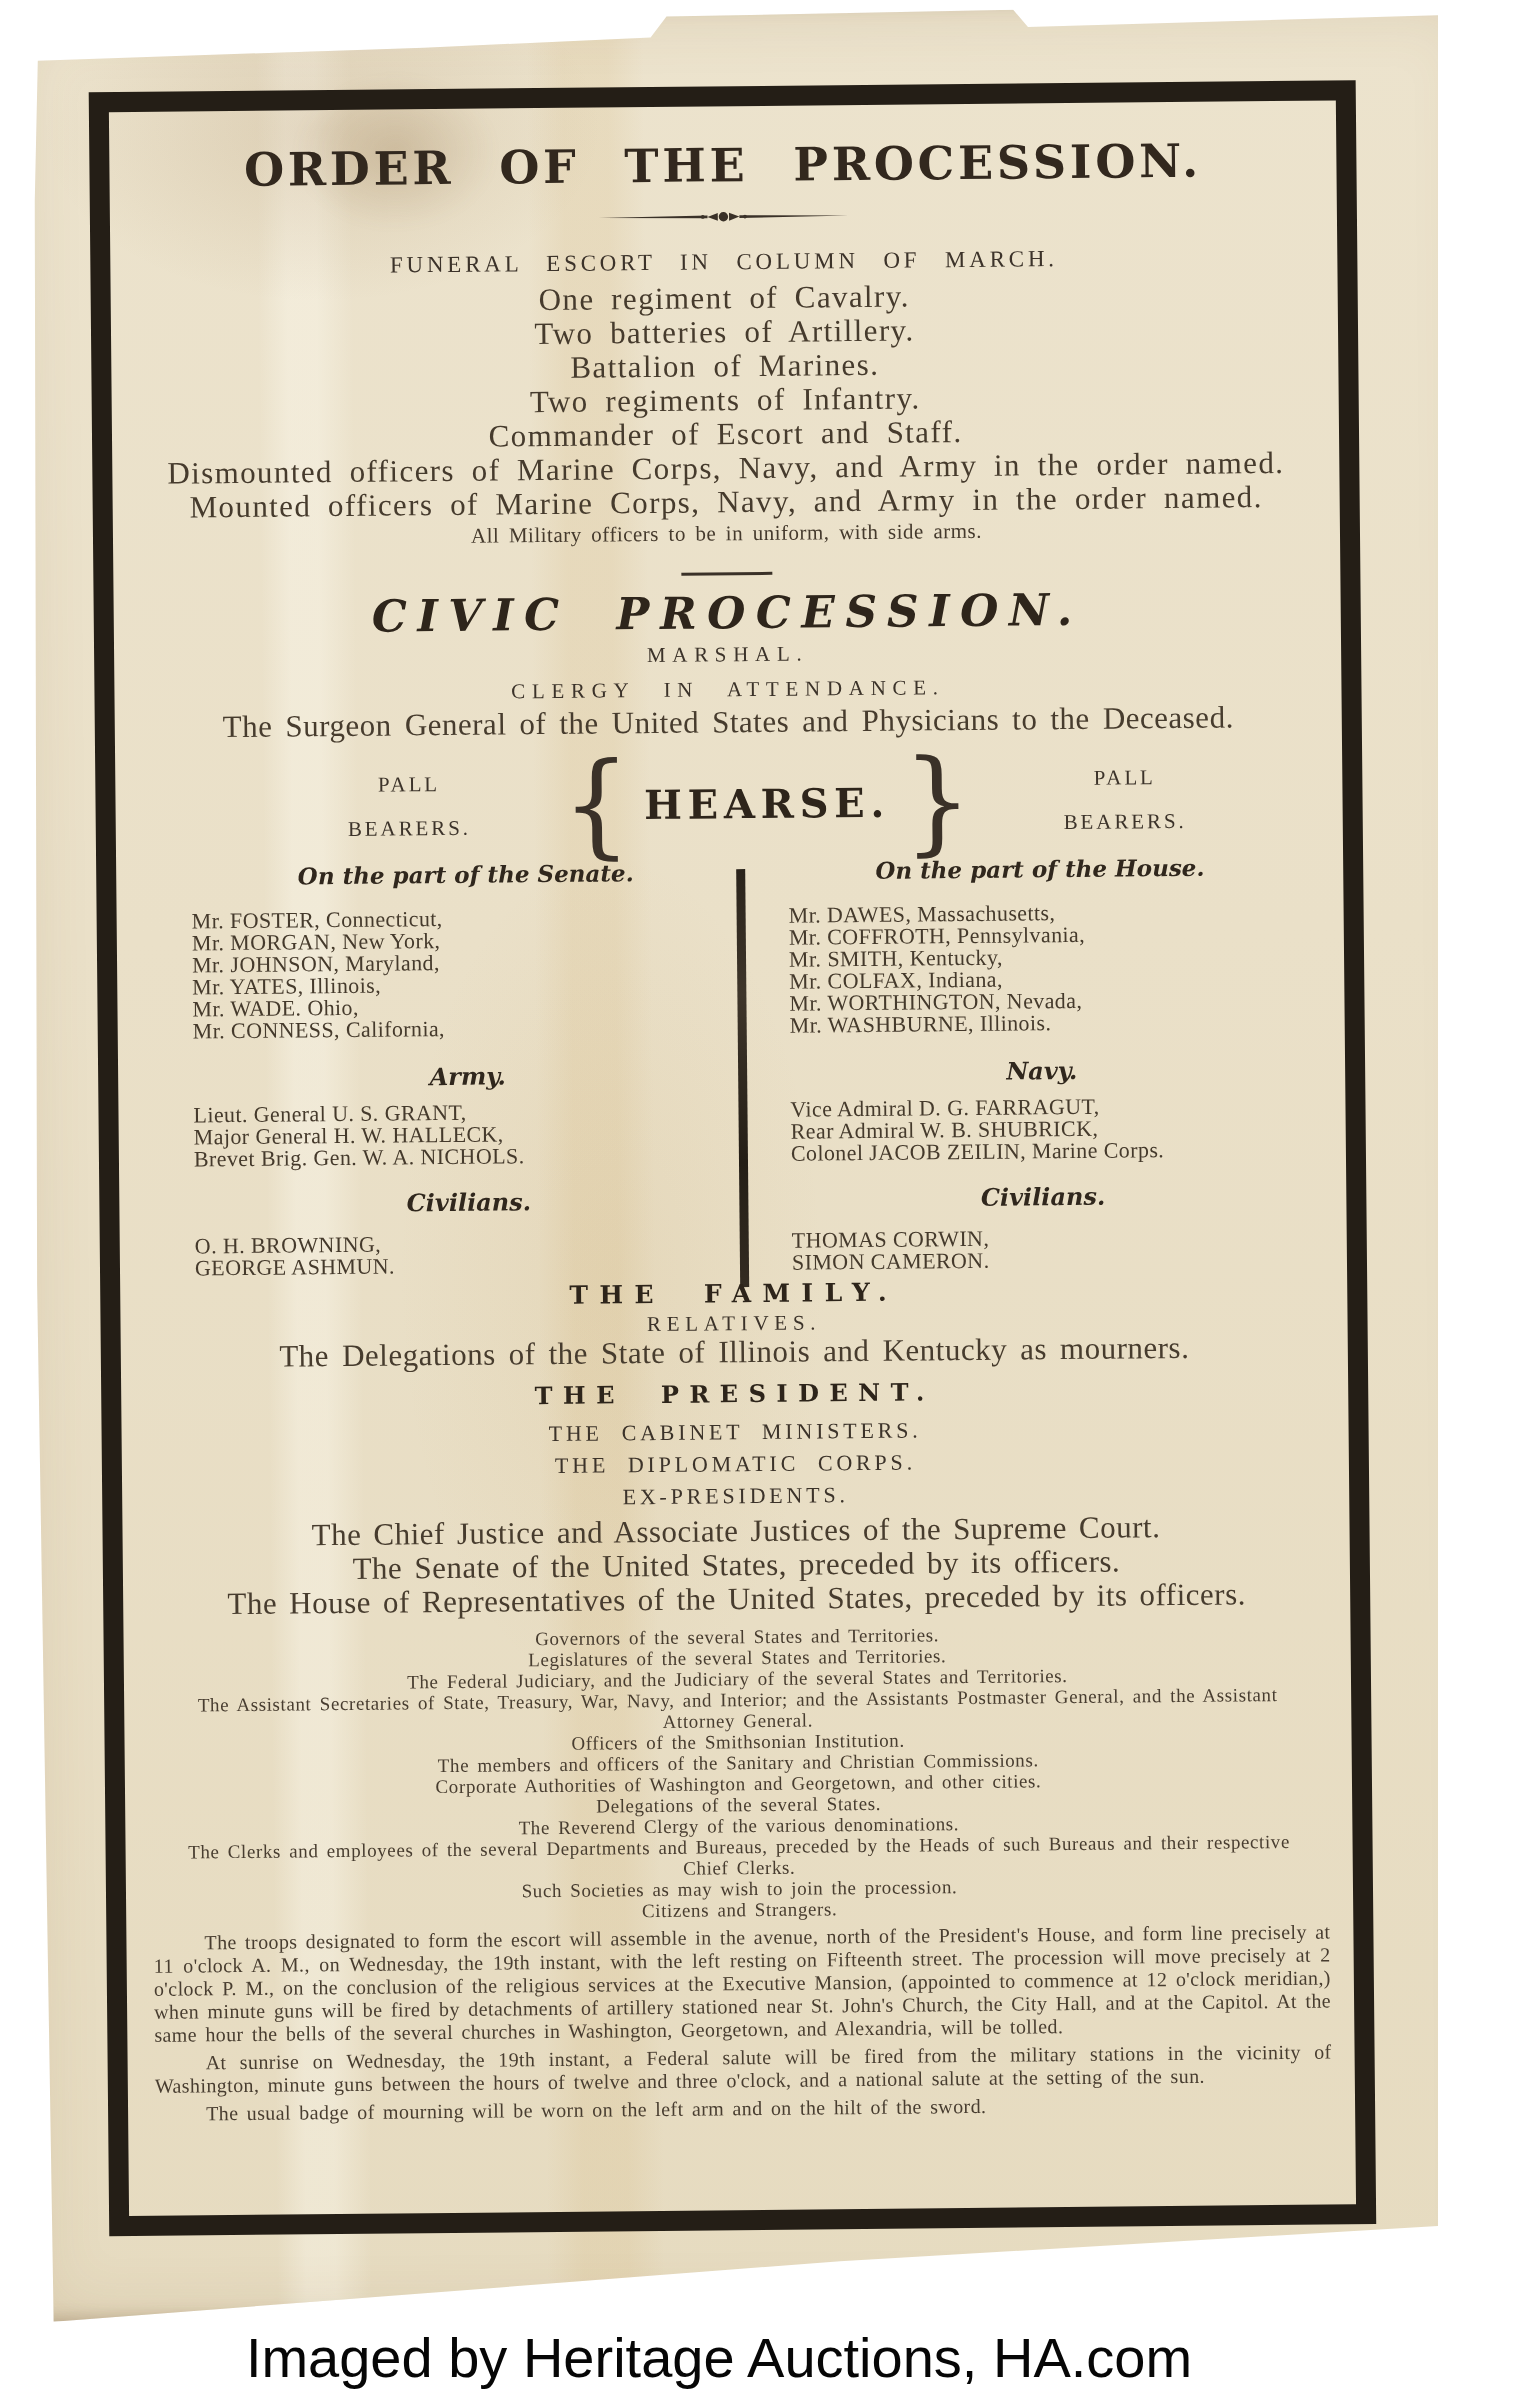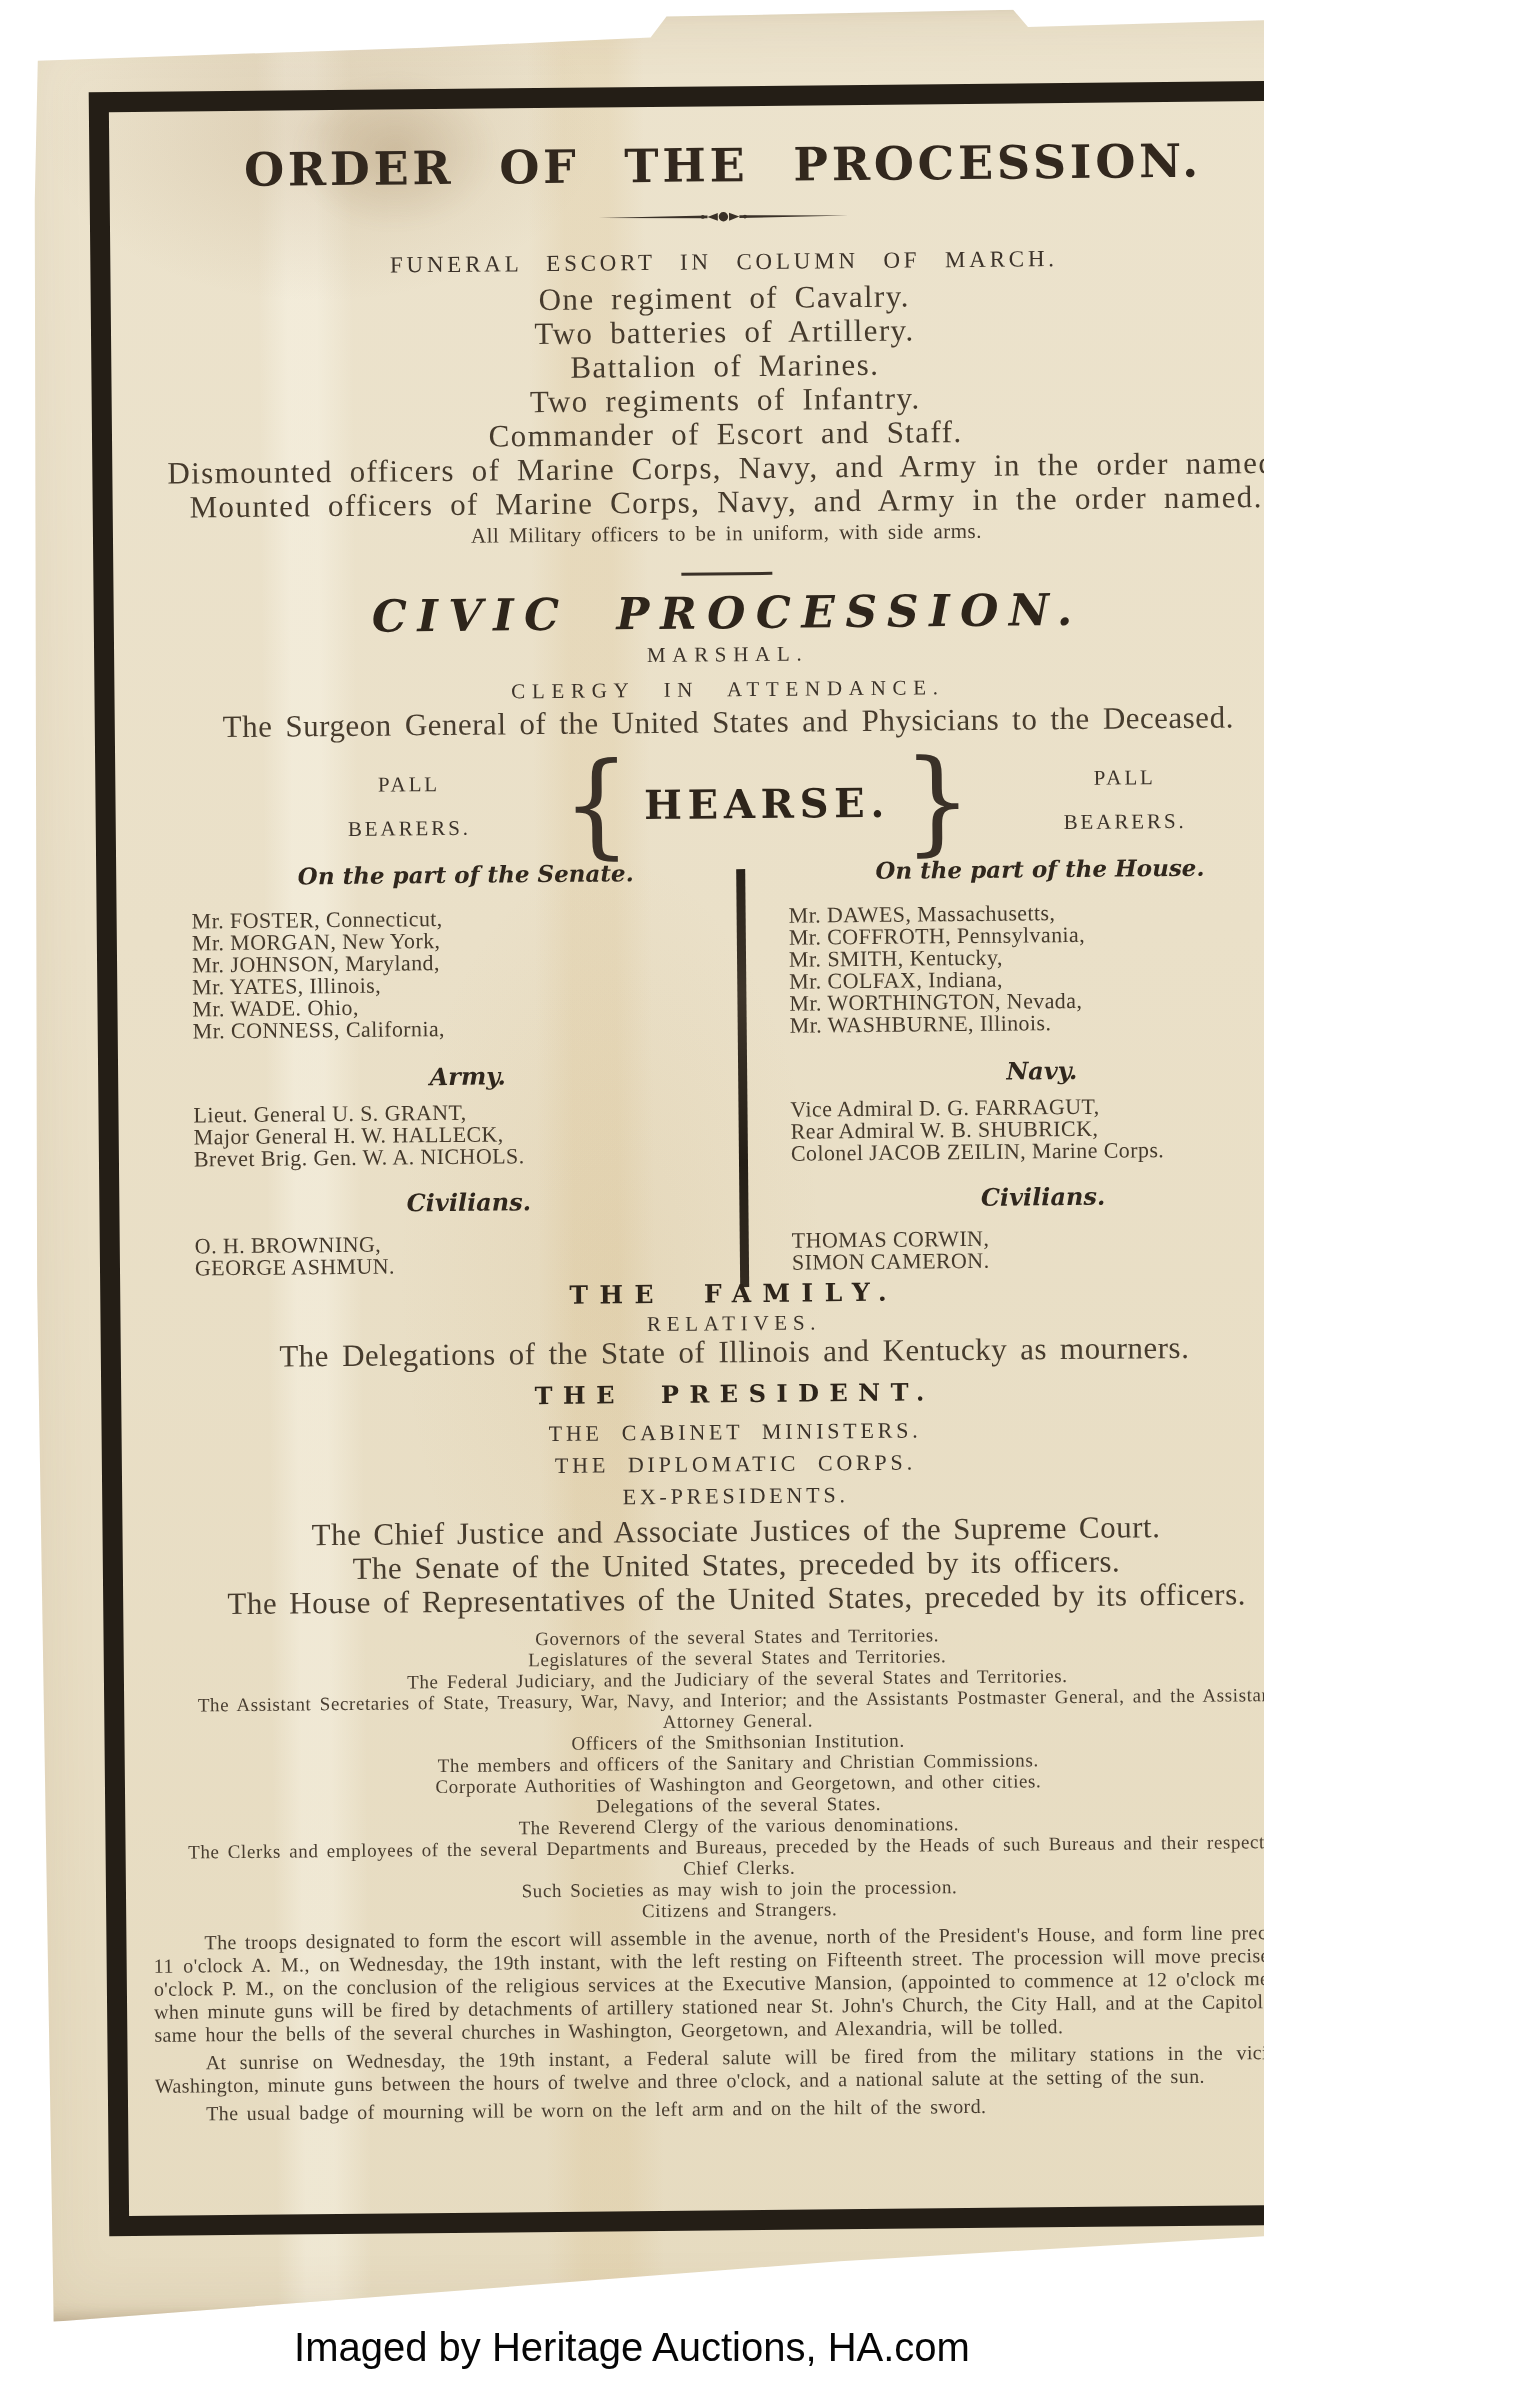--- a/index.html
+++ b/index.html
@@ -1,21 +1,21 @@
 <!DOCTYPE html>
 <html style="font-size:15px"><head>
 <meta charset="utf-8">
 <style>
   html,body { margin:0; padding:0; }
   body {
     width:1522px; height:2403px;
     background:#ffffff;
     font-family:"Liberation Serif", serif;
   }
-  .stage { position:relative; width:1264px; height:2403px; overflow:hidden; }
+  .stage { position:relative; width:1438px; height:2403px; overflow:hidden; }
 
   
   .paper {
     position:absolute; left:25px; top:9.5px; width:1463px; height:2305px;
     background:
       radial-gradient(399px 247px at 21% 5%, rgba(140,100,50,.16), transparent 70%),
       radial-gradient(285px 571px at 40% 55%, rgba(190,150,80,.10), transparent 75%),
       linear-gradient(90deg, transparent 16.5%, rgba(255,253,244,.35) 18.5%, rgba(255,253,244,.35) 20.5%, transparent 23%),
       linear-gradient(90deg, transparent 35%, rgba(200,160,85,.12) 37.5%, rgba(200,160,85,.12) 40.5%, transparent 43%),
       linear-gradient(180deg, #ece3cd 0%, #eae0c8 40%, #e6dbc0 100%);
@@ -101,21 +101,21 @@
   .smalls { top:1520px; left:19px; right:19px; }
   .smalls div { font-size:19px; line-height:21px; letter-spacing:0.6px; word-spacing:2.9px; color:#483d30; }
   .wrap-a { max-width:1132px; margin:0 auto; }
   .wrap-b { max-width:1103px; margin:0 auto; }
   .paras { top:1820px; left:27px; right:23px; text-align:justify; }
   .paras p { margin:0 0 4.8px; font-size:20px; line-height:23px; letter-spacing:0.4px;
     word-spacing:2.9px; text-indent:51px; color:#483d30; }
 
   
   .footer { position:absolute; top:2325px; left:0; width:100%; text-align:center;
-    font-family:"Liberation Sans",sans-serif; font-size:40px; color:#060606; }
+    font-family:"Liberation Sans",sans-serif; font-size:56px; color:#060606; }
 </style>
 </head>
 <body>
 
 <div class="stage">
   <div class="paper">
     <div class="stain-top"></div>
 
     <div class="frame">
       <div class="inner">

